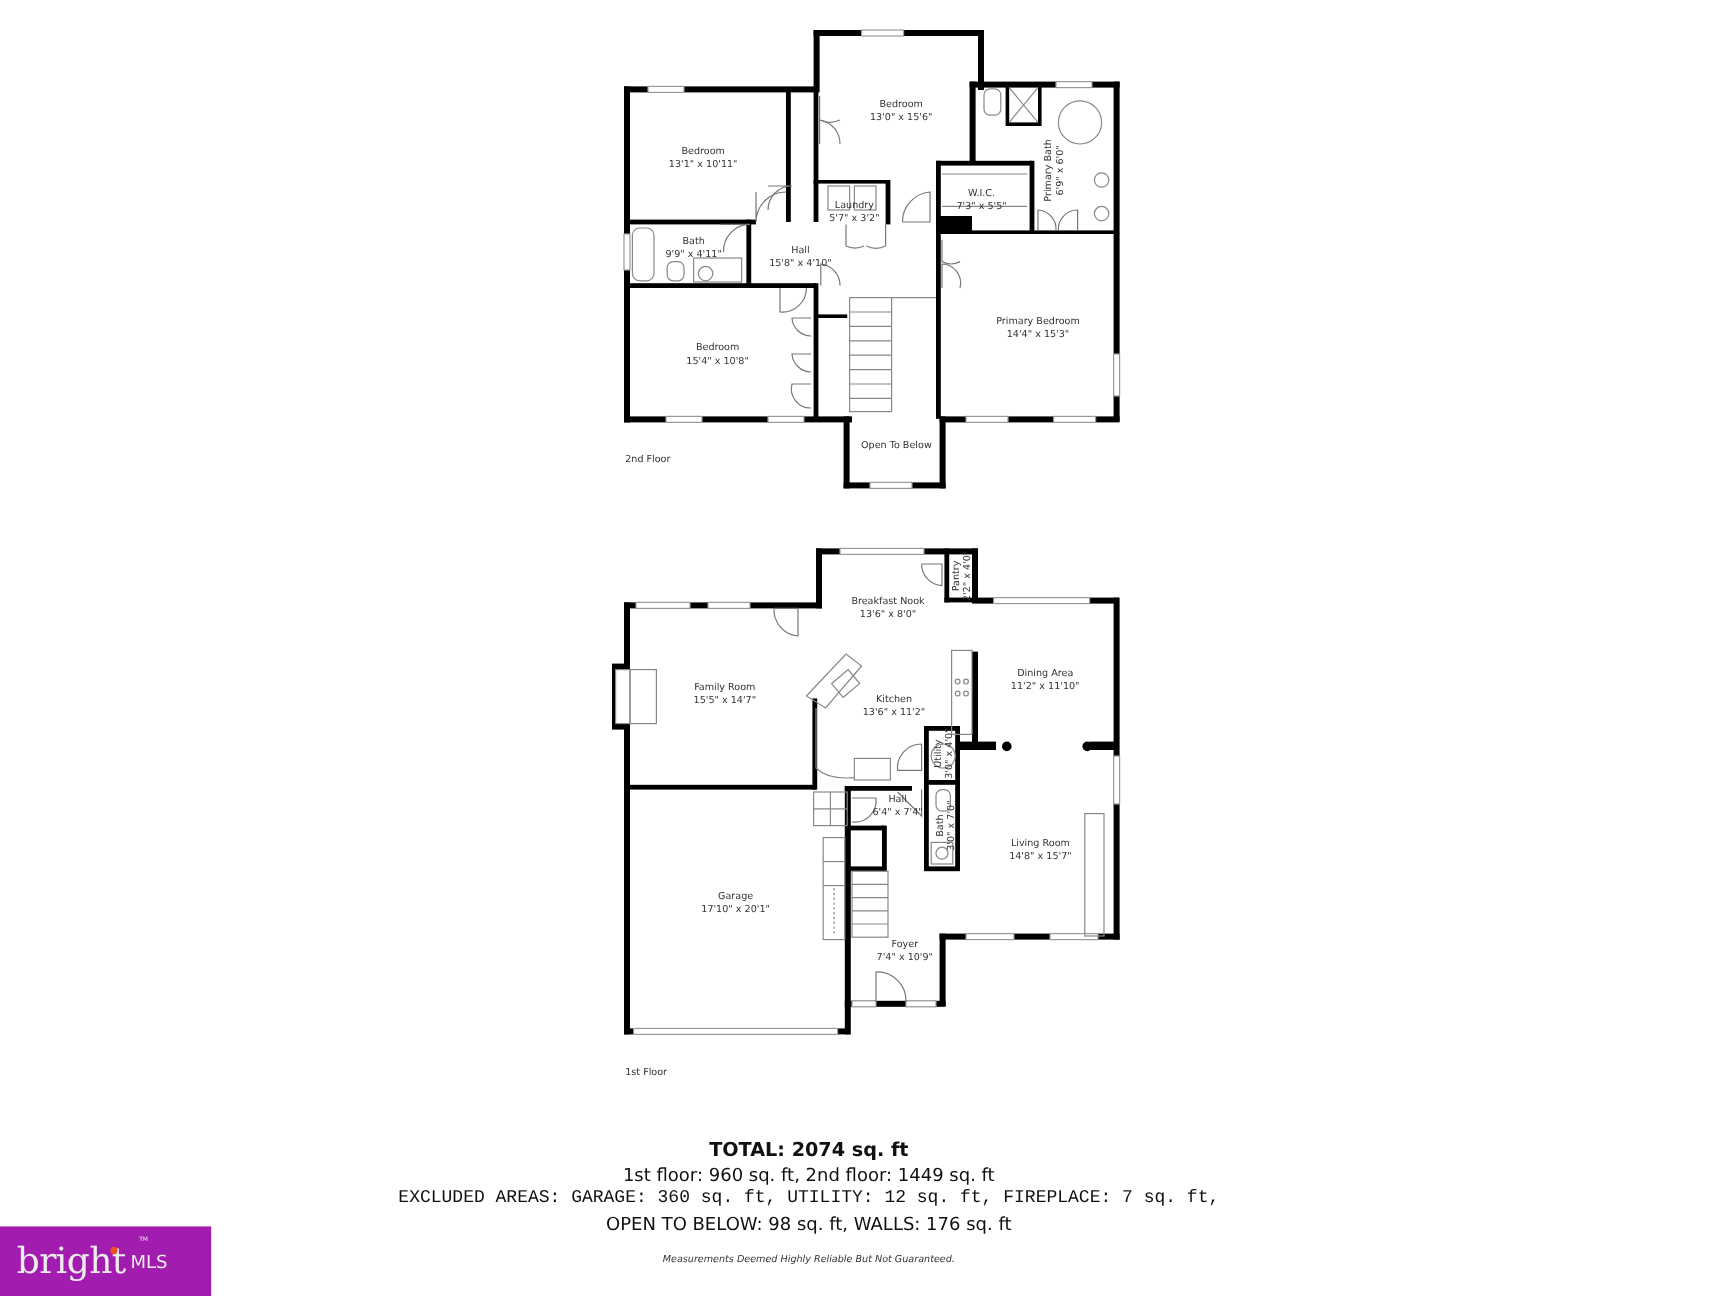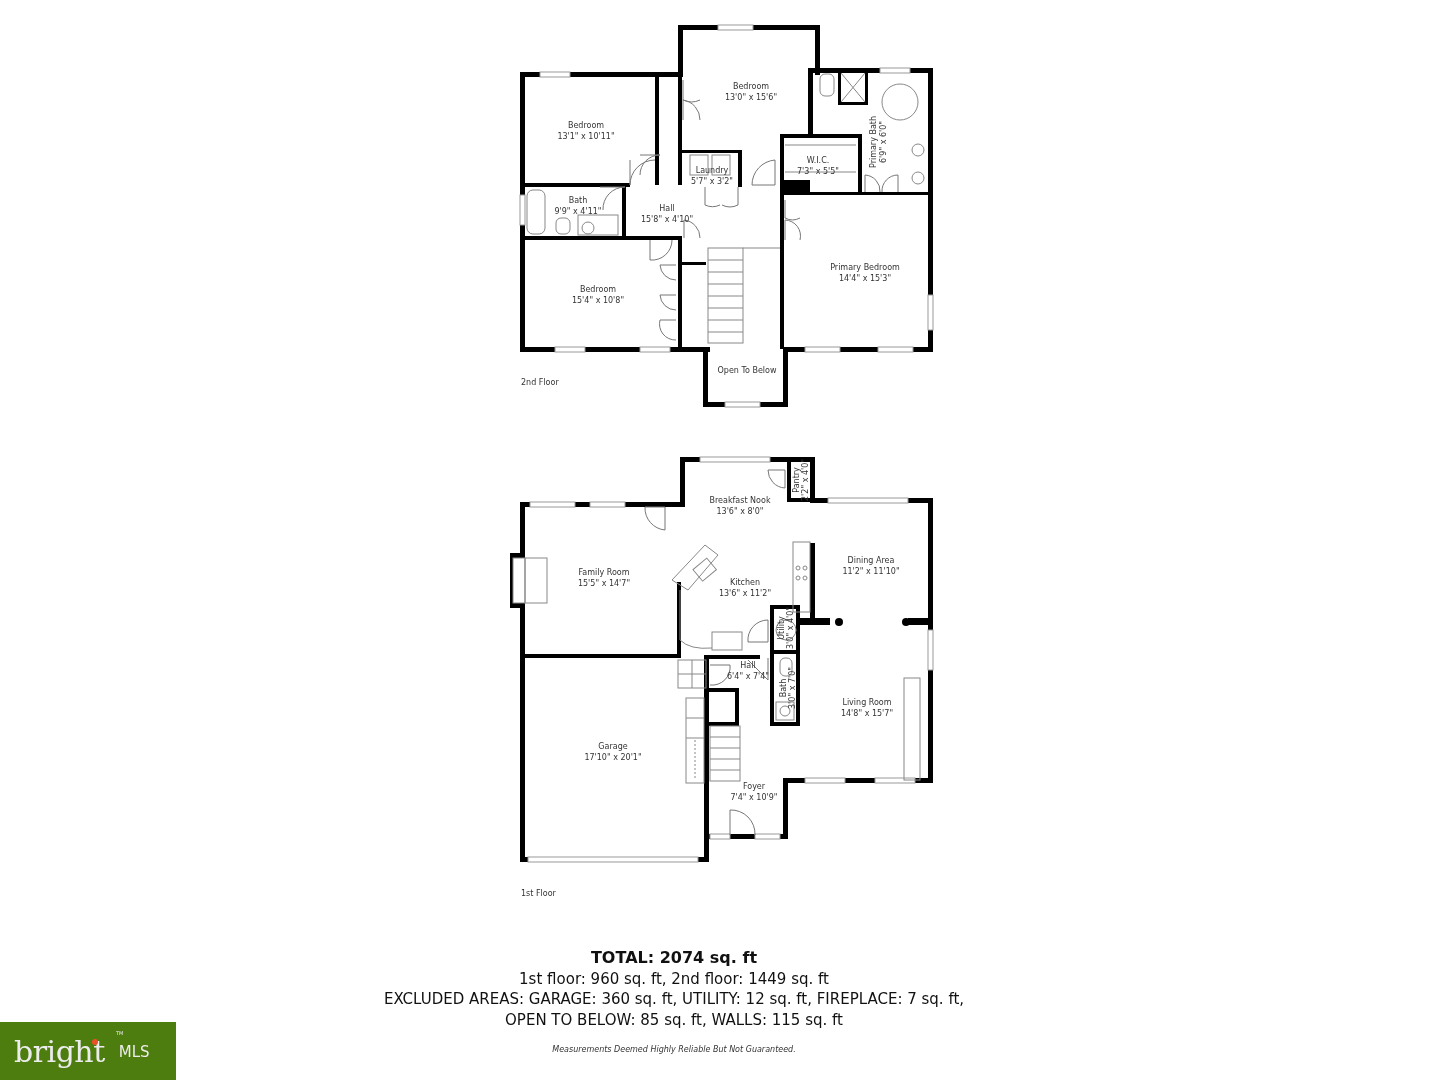--- a/index.html
+++ b/index.html
@@ -7,24 +7,24 @@
   #plan { position: absolute; left: 0; top: 0; width: 1440px; height: 1080px; }
   .wall { fill: #000; }
   .thin { stroke: #888; stroke-width: 1; fill: none; }
   .win { fill: #fff; stroke: #999; stroke-width: 1; }
   .door { fill: none; stroke: #777; stroke-width: 1; }
   .room-label { font-family: "DejaVu Sans", sans-serif; font-size: 8px; fill: #333; text-anchor: middle; }
   .floor-label { font-family: "DejaVu Sans", sans-serif; font-size: 8px; fill: #333; }
   .summary { position: absolute; left: 0; width: 1348px; text-align: center; font-family: "DejaVu Sans", sans-serif; color: #111; }
   .total { top: 948px; font-size: 16px; font-weight: bold; }
   .line1 { top: 970px; font-size: 15px; }
-  .line2 { top: 990px; font-size: 15px; }
+  .line2 { top: 990px; font-size: 15px; font-family: Liberation Mono, monospace; }
   .line3 { top: 1011px; font-size: 15px; }
   .disclaimer { top: 1045px; font-size: 8px; color: #333; font-style: italic; }
-  .logo { position: absolute; left: 0; top: 1022px; width: 176px; height: 58px; background: #4d7c0f; display: flex; align-items: center; gap: 10px; }
+  .logo { position: absolute; left: 0; top: 1022px; width: 176px; height: 58px; background: #a21caf; display: flex; align-items: center; }
   .logo-bright { font-family: "DejaVu Serif", serif; font-size: 30px; color: #ececec; margin-left: 14px; letter-spacing: -0.5px; position: relative; }
   .logo-dot { position: absolute; width: 6px; height: 6px; background: #e8512a; border-radius: 50%; left: 92px; top: 1039px; }
   .logo-mls { font-family: "DejaVu Sans", sans-serif; font-size: 15px; color: #ececec; margin-left: 4px; margin-top: 2px; }
   .logo-tm { position: absolute; left: 116px; top: 1030px; font-size: 5px; color: #ececec; font-family: "DejaVu Sans", sans-serif; }
 </style>
 </head>
 <body>
 
 <svg id="plan" viewBox="0 0 1440 1080" xmlns="http://www.w3.org/2000/svg">
 
@@ -262,21 +262,21 @@
     <text class="room-label" x="613" y="760">17'10" x 20'1"</text>
     <text class="room-label" x="754" y="789">Foyer</text>
     <text class="room-label" x="754" y="800">7'4" x 10'9"</text>
     <text class="floor-label" x="521" y="896">1st Floor</text>
   </g>
 </svg>
 
 <div class="summary total">TOTAL: 2074 sq. ft</div>
 <div class="summary line1">1st floor: 960 sq. ft, 2nd floor: 1449 sq. ft</div>
 <div class="summary line2">EXCLUDED AREAS: GARAGE: 360 sq. ft, UTILITY: 12 sq. ft, FIREPLACE: 7 sq. ft,</div>
-<div class="summary line3">OPEN TO BELOW: 85 sq. ft, WALLS: 115 sq. ft</div>
+<div class="summary line3">OPEN TO BELOW: 98 sq. ft, WALLS: 176 sq. ft</div>
 <div class="summary disclaimer">Measurements Deemed Highly Reliable But Not Guaranteed.</div>
 
 <div class="logo">
   <span class="logo-bright">bright</span>
   <span class="logo-mls">MLS</span>
 </div>
 <span class="logo-dot"></span>
 <span class="logo-tm">TM</span>
 
 </body></html>

